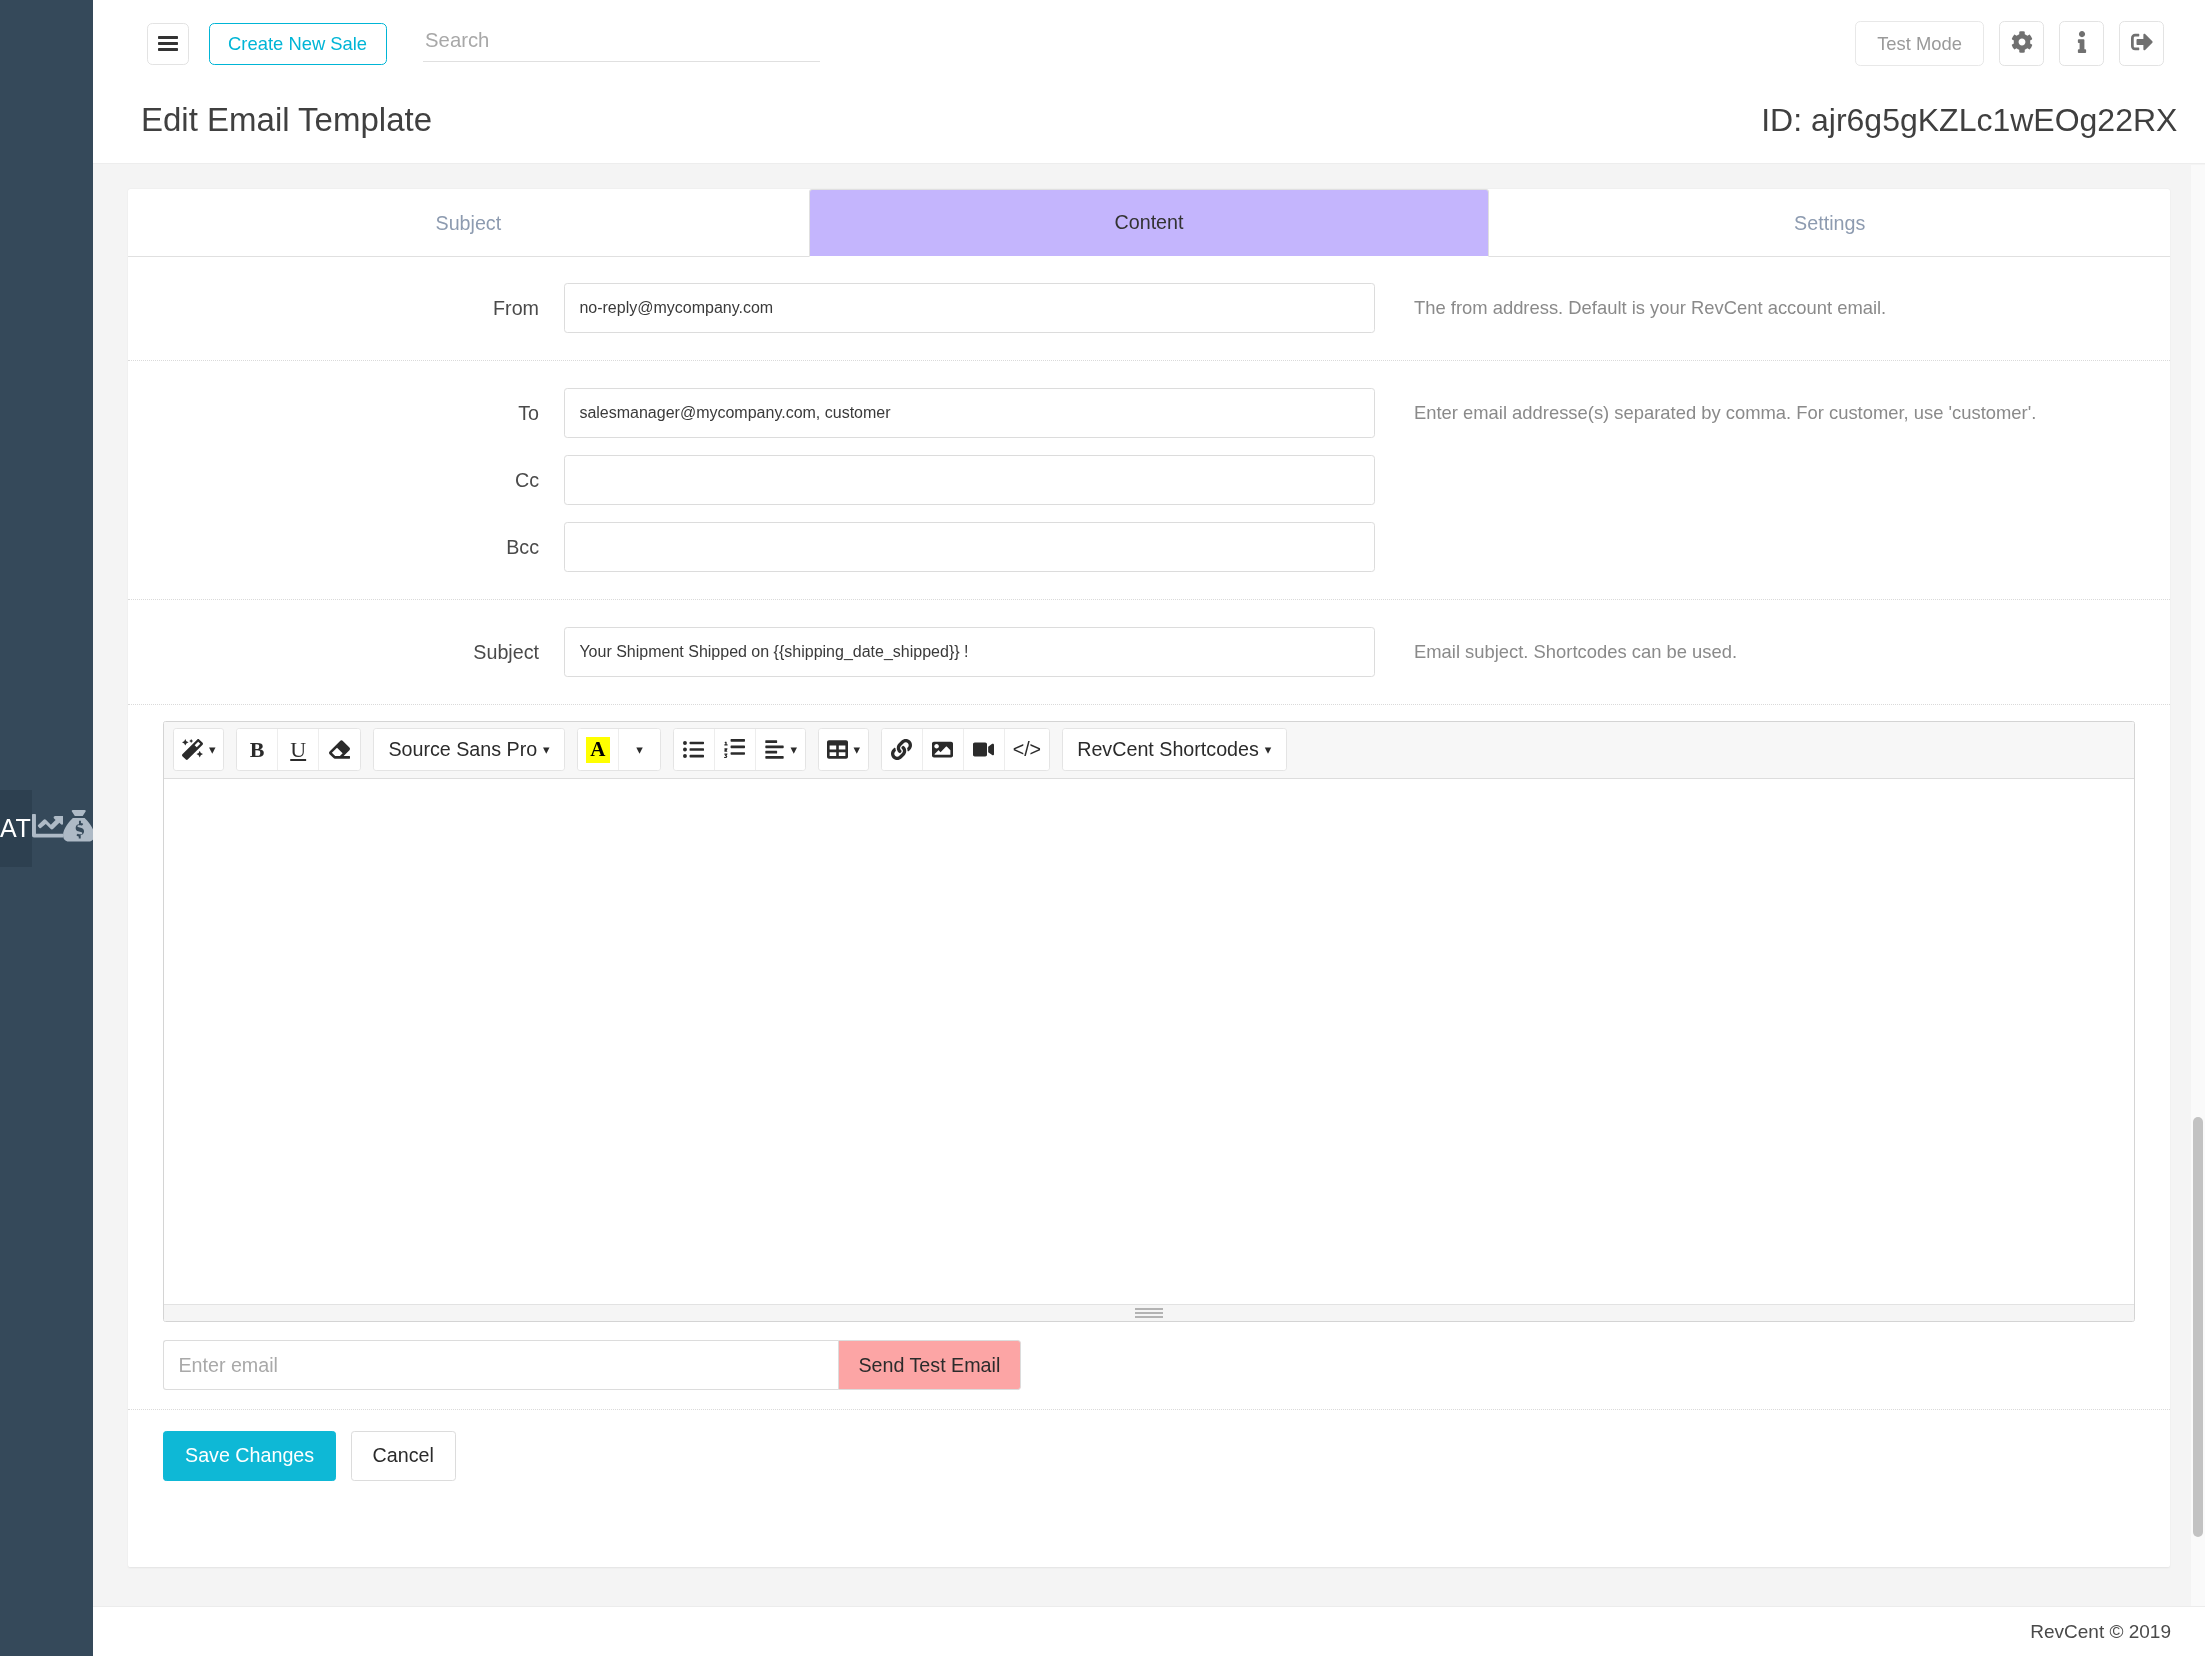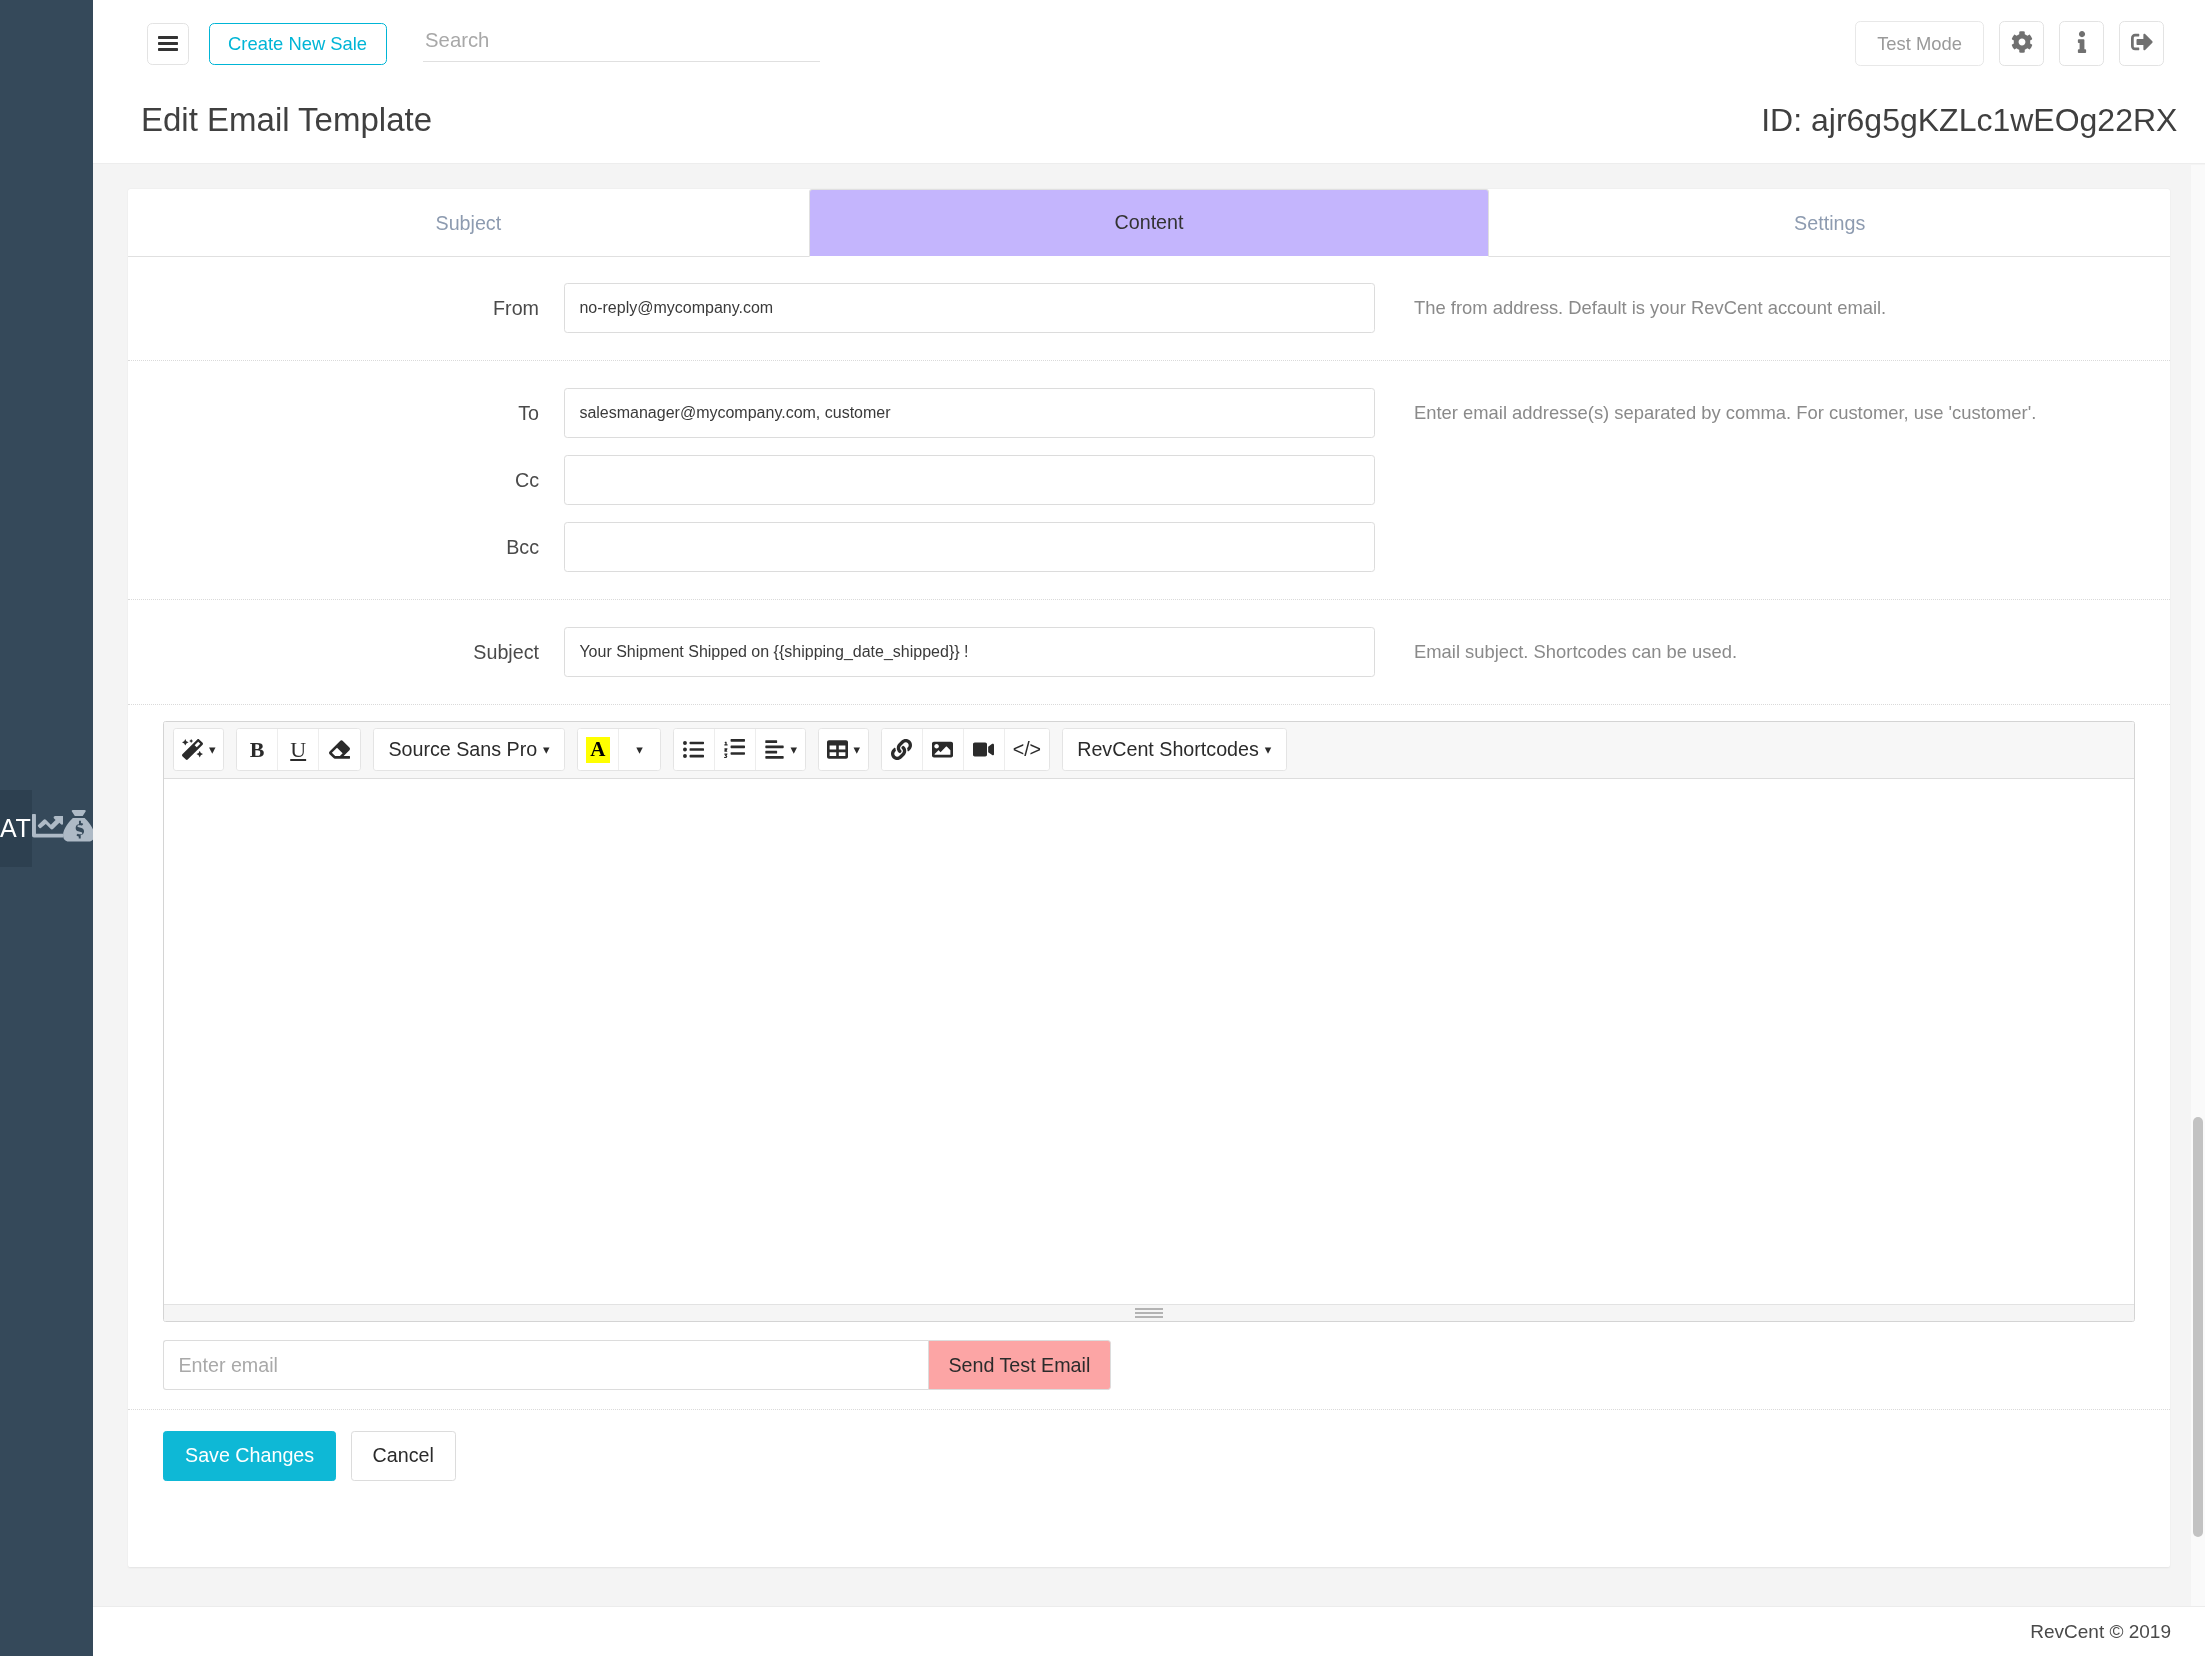--- a/index.html
+++ b/index.html
@@ -155,21 +155,21 @@
   #editor-body { height:525px; background:#fff; }
   #editor-resize {
     height:17px; background:#f5f5f5; border-top:0.7px solid #e2e2e2;
     display:flex; align-items:center; justify-content:center; cursor:ns-resize;
   }
   #editor-resize .grip { width:27.6px; }
   #editor-resize .grip div { height:2px; background:#b3b3b3; margin:2px 0; }
 
   
   #test-email-section { padding:18.4px 35px; border-bottom:1.3px dotted #dadada; }
-  #test-email-group { display:flex; width:948px; }
+  #test-email-group { display:flex; width:858px; }
   #test-email-input {
     flex:1; height:50px; border:0.7px solid #dcdcdc; border-right:none;
     border-radius:3.3px 0 0 3.3px; padding:0 14.4px; font-size:19.7px;
     font-family:"Liberation Sans", sans-serif; outline:none; color:#3a3a3a;
   }
   #test-email-input::placeholder { color:#a9a9a9; }
   #send-test-btn {
     height:50px; padding:0 19.7px; background:#fca5a5;
     border:0.7px solid #dcdcdc; border-radius:0 3.3px 3.3px 0;
     font-size:19.7px; color:#2b2b2b; cursor:pointer;

